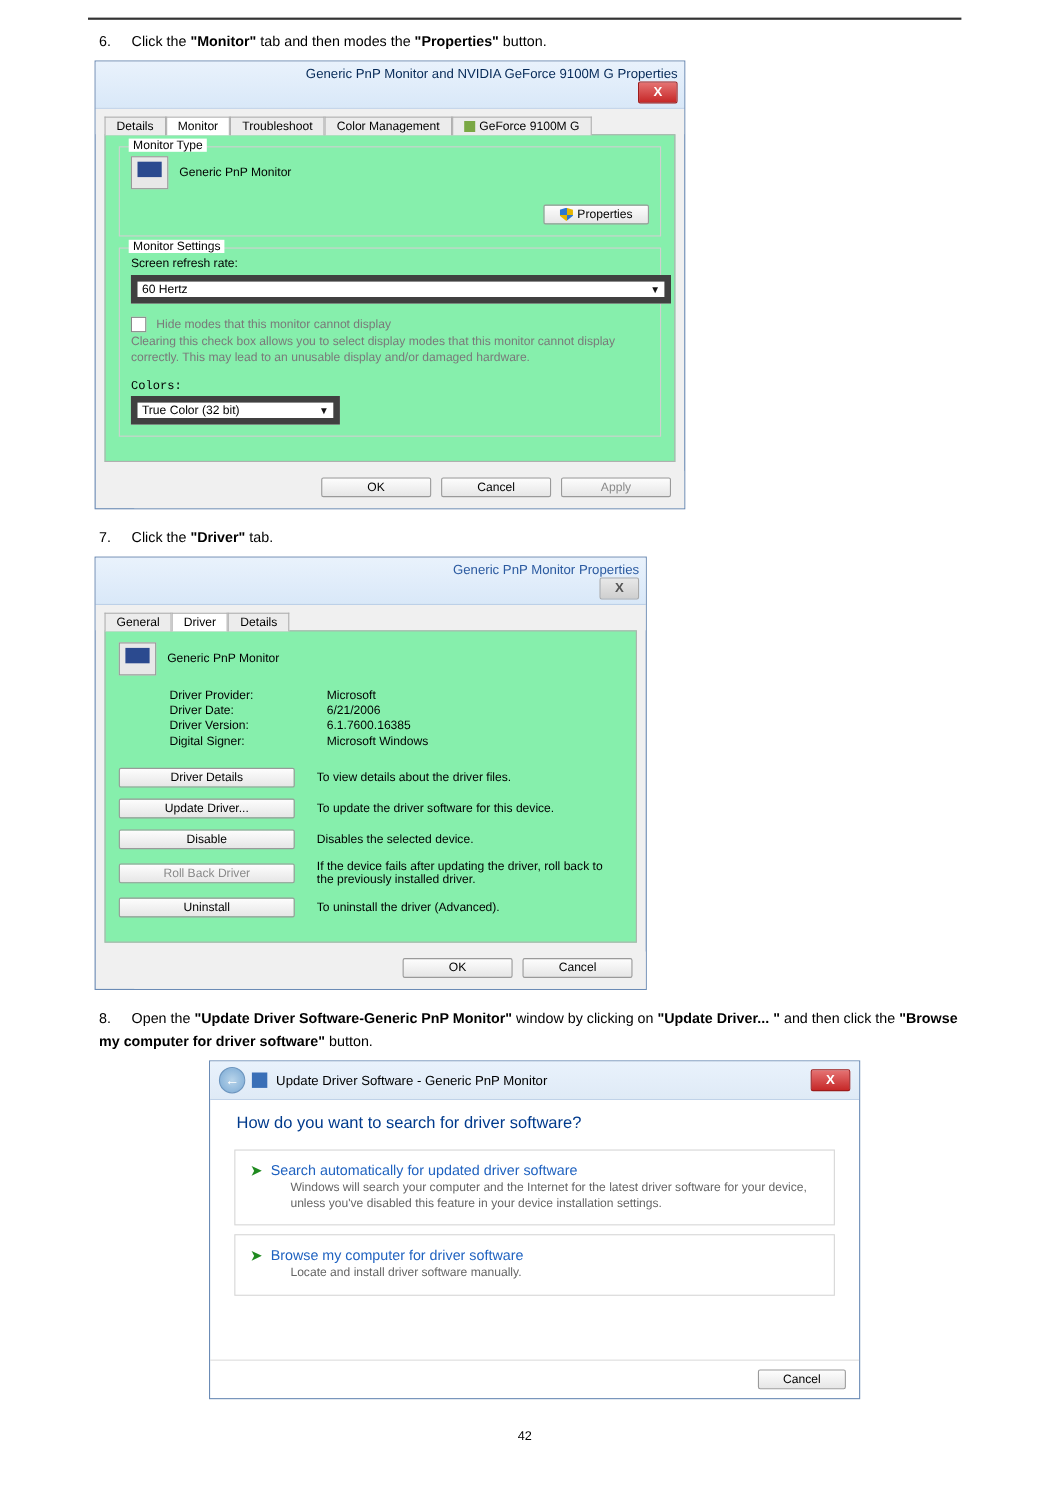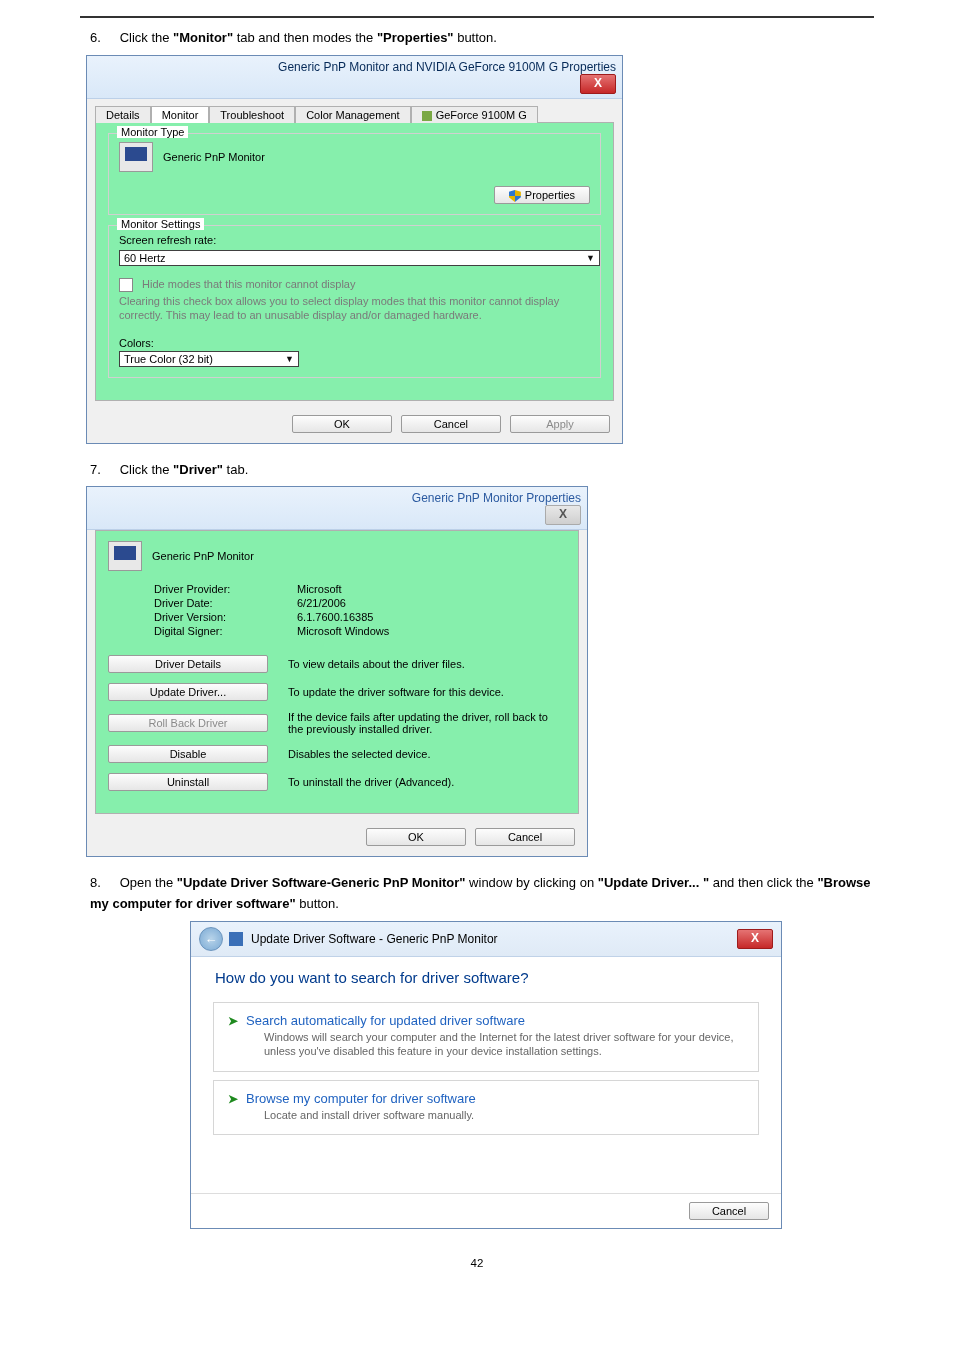--- a/index.html
+++ b/index.html
@@ -129,21 +129,21 @@
   }
   .shield::before{
     content:""; display:inline-block; width:12px; height:12px;
     background: conic-gradient(#e5b400 0 25%, #2d77d0 0 50%, #e5b400 0 75%, #2d77d0 0 100%);
     clip-path: polygon(50% 0, 100% 15%, 100% 60%, 50% 100%, 0 60%, 0 15%);
     vertical-align:middle;
   }
   .select {
     width: 100%;
     background: #fff;
-    border: 1px solid #404040;
+    border: 6px solid #404040;
     padding: 1px 4px;
     display:flex; justify-content:space-between; align-items:center;
   }
   .caret {
     font-size: 9px; color:#111;
   }
   .cb { display:inline-block; width:12px; height:12px; border:1px solid #888; background:#fff; margin-right:6px; vertical-align:middle;}
   .muted { color: #7a7a7a; }
   .dlgfoot {
     padding: 6px 12px 10px 0;
@@ -233,21 +233,21 @@
         <div style="margin-bottom:4px;">Screen refresh rate:</div>
         <div class="select">
           <span>60 Hertz</span>
             <span class="caret">▼</span>
         </div>
         <div style="margin-top:12px;">
           <span class="cb"></span>
           <span class="muted">Hide modes that this monitor cannot display</span>
         </div>
         <div class="muted" style="margin-top:2px; line-height:1.3;">Clearing this check box allows you to select display modes that this monitor cannot display correctly. This may lead to an unusable display and/or damaged hardware.</div>
-        <div style="margin-top:14px;">Colors:</div>
+        <div style="margin-top:14px;font-family:Liberation Mono, monospace;">Colors:</div>
         <div class="select" style="width:170px; margin-top:2px;">
           <span>True Color (32 bit)</span>
             <span class="caret">▼</span>
         </div>
       </div>
     </div>
     <div class="dlgfoot">
       <span class="btn">OK</span>
       <span class="btn">Cancel</span>
       <span class="btn disabled">Apply</span>
@@ -256,20 +256,25 @@
 
   <p class="li">
     <span class="num">7.</span>
     <span>Click the </span><span class="b">"Driver"</span><span> tab.</span>
   </p>
 
   <div class="win" style="width:500px;">
     <div class="titlebar">
       <span style="color:#2b5aa0;">Generic PnP Monitor Properties</span>
       <span class="close" style="background:linear-gradient(#e8e8e8,#cfcfcf); color:#555; border-color:#aaa;">X</span>
+    </div>
+    <div class="tabs">
+      <div class="tab">General</div>
+      <div class="tab active">Driver</div>
+      <div class="tab">Details</div>
     </div>
     <div class="pane">
       <div style="display:flex; align-items:center; margin-bottom:12px;">
         <span class="monicon"></span>
         <span>Generic PnP Monitor</span>
       </div>
       <div style="padding-left:46px;">
         <div class="row">
             <span class="lab">Driver Provider:</span>
             <span>Microsoft</span>
@@ -290,26 +295,26 @@
       <div style="height:10px;"></div>
       <div class="brows">
           <span class="btn">Driver Details</span>
           <span class="desc">To view details about the driver files.</span>
         </div>
       <div class="brows">
           <span class="btn">Update Driver...</span>
           <span class="desc">To update the driver software for this device.</span>
         </div>
       <div class="brows">
+          <span class="btn">Disable</span>
+          <span class="desc">Disables the selected device.</span>
+        </div>
+      <div class="brows">
           <span class="btn disabled">Roll Back Driver</span>
           <span class="desc">If the device fails after updating the driver, roll back to the previously installed driver.</span>
-        </div>
-      <div class="brows">
-          <span class="btn">Disable</span>
-          <span class="desc">Disables the selected device.</span>
         </div>
       <div class="brows">
           <span class="btn">Uninstall</span>
           <span class="desc">To uninstall the driver (Advanced).</span>
         </div>
     </div>
     <div class="dlgfoot">
       <span class="btn">OK</span>
       <span class="btn">Cancel</span>
     </div>

